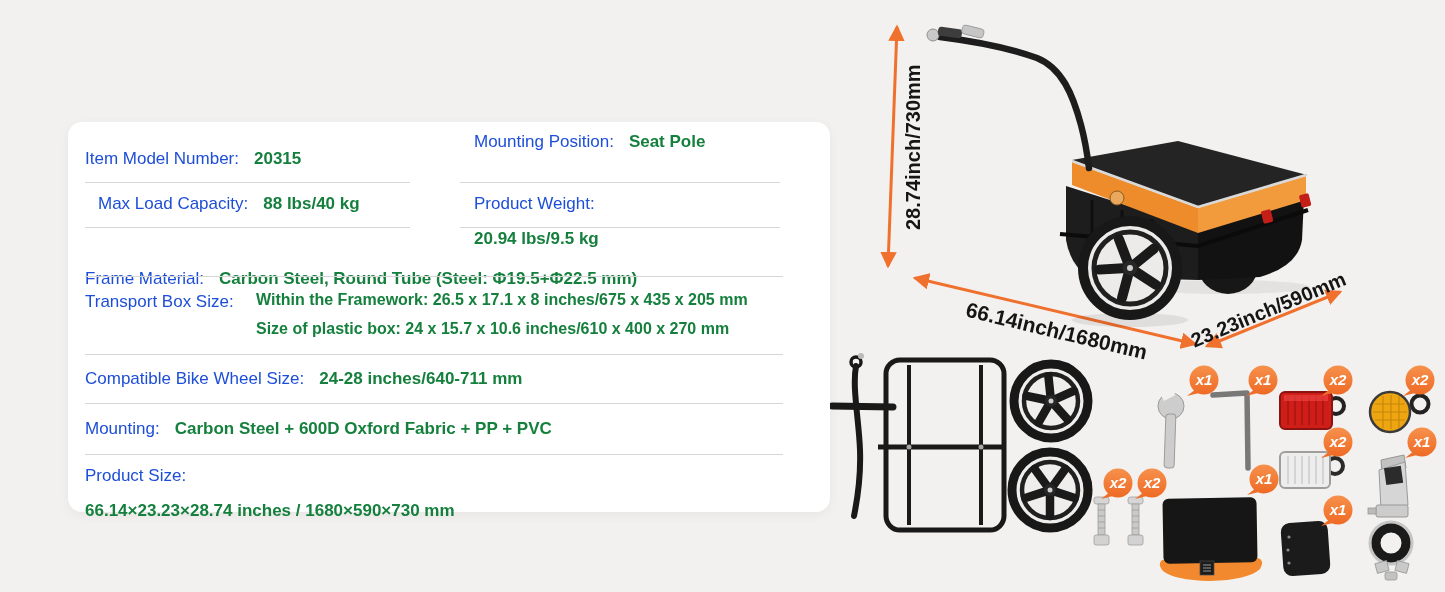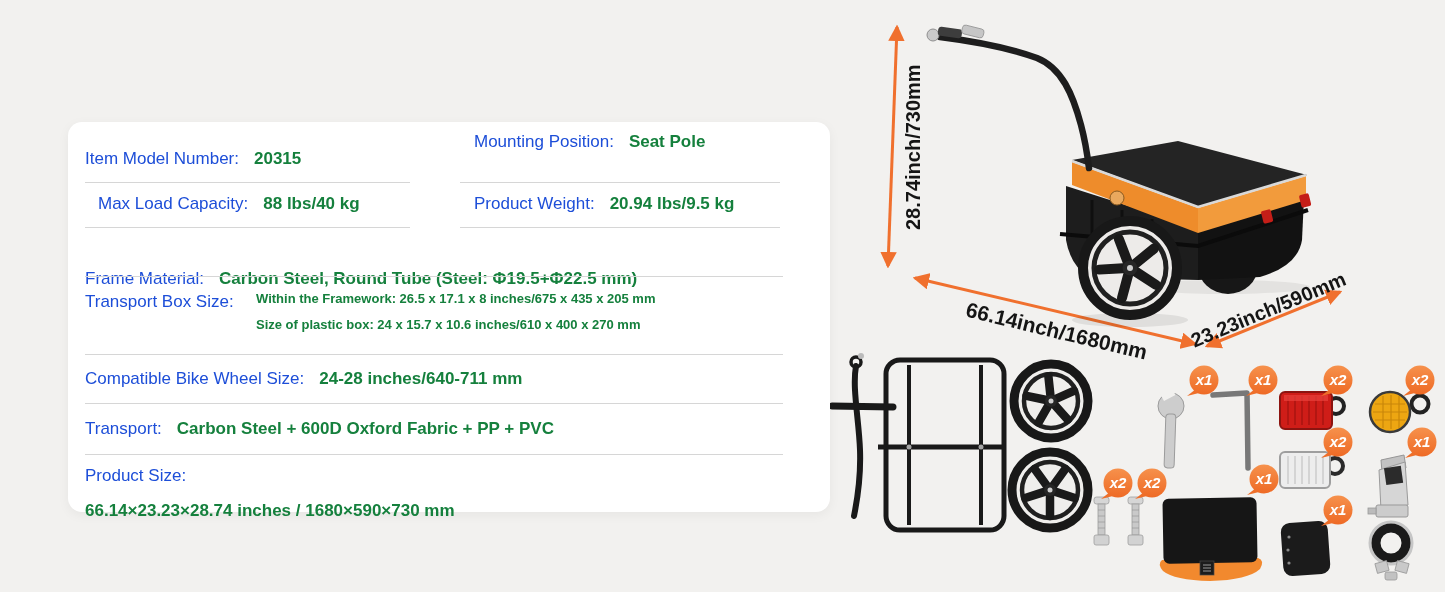--- a/index.html
+++ b/index.html
@@ -5,21 +5,21 @@
   html,body{margin:0;padding:0;}
   body{font-family:"Liberation Sans",sans-serif;background:#e9e7e5;}
   .page{position:relative;width:1445px;height:592px;background:#f2f1ef;overflow:hidden;}
 
   
   .spec-card{position:absolute;left:68px;top:122px;width:762px;height:390px;
              background:#ffffff;border-radius:14px;box-shadow:0 3px 12px rgba(0,0,0,0.05);}
   .spec-row{position:absolute;display:flex;gap:15px;align-items:baseline;white-space:nowrap;}
   .spec-label{font-size:17px;color:#1d4ed8;}
   .spec-value{font-size:17px;font-weight:bold;color:#15803d;}
-  .spec-value.small{font-size:13px;}
+  .spec-value.small{font-size:16px;}
   .divider{position:absolute;height:1px;background:#d6d6d6;}
   .value-block{position:absolute;white-space:nowrap;}
   .value-block .spec-value{display:block;}
   .value-block .spec-value + .spec-value{margin-top:11px;}
 
   
   .diagram{position:absolute;left:830px;top:0;width:615px;height:592px;}
   svg text{font-family:"Liberation Sans",sans-serif;}
   .dim-text{font-size:21px;font-weight:bold;fill:#151515;}
   .dim-text.vert{font-size:20px;}
@@ -41,21 +41,21 @@
       <span class="spec-label">Mounting Position:</span>
       <span class="spec-value">Seat Pole</span>
     </div>
     <div class="divider" style="left:17px;top:60px;width:325px;"></div>
     <div class="divider" style="left:392px;top:60px;width:320px;"></div>
 
     <div class="spec-row" style="left:30px;top:72px;">
       <span class="spec-label">Max Load Capacity:</span>
       <span class="spec-value">88 lbs/40 kg</span>
     </div>
-    <div class="spec-row" style="left:406px;top:72px;">
+    <div class="spec-row" style="left:406px;top:72px;flex-direction:column;">
       <span class="spec-label">Product Weight:</span>
       <span class="spec-value">20.94 lbs/9.5 kg</span>
     </div>
     <div class="divider" style="left:17px;top:105px;width:325px;"></div>
     <div class="divider" style="left:392px;top:105px;width:320px;"></div>
 
     <div class="spec-row" style="left:17px;top:119px;margin-top:28px;">
       <span class="spec-label">Frame Material:</span>
       <span class="spec-value">Carbon Steel, Round Tube (Steel: Φ19.5+Φ22.5 mm)</span>
     </div>
@@ -70,21 +70,21 @@
     </div>
     <div class="divider" style="left:17px;top:232px;width:698px;"></div>
 
     <div class="spec-row" style="left:17px;top:247px;">
       <span class="spec-label">Compatible Bike Wheel Size:</span>
       <span class="spec-value">24-28 inches/640-711 mm</span>
     </div>
     <div class="divider" style="left:17px;top:281px;width:698px;"></div>
 
     <div class="spec-row" style="left:17px;top:297px;">
-      <span class="spec-label">Transport:</span>
+      <span class="spec-label">Mounting:</span>
       <span class="spec-value">Carbon Steel + 600D Oxford Fabric + PP + PVC</span>
     </div>
     <div class="divider" style="left:17px;top:332px;width:698px;"></div>
 
     <div class="spec-row" style="left:17px;top:344px;flex-direction:column;">
       <span class="spec-label">Product Size:</span>
       <span class="spec-value">66.14×23.23×28.74 inches / 1680×590×730 mm</span>
     </div>
   </div>
 

